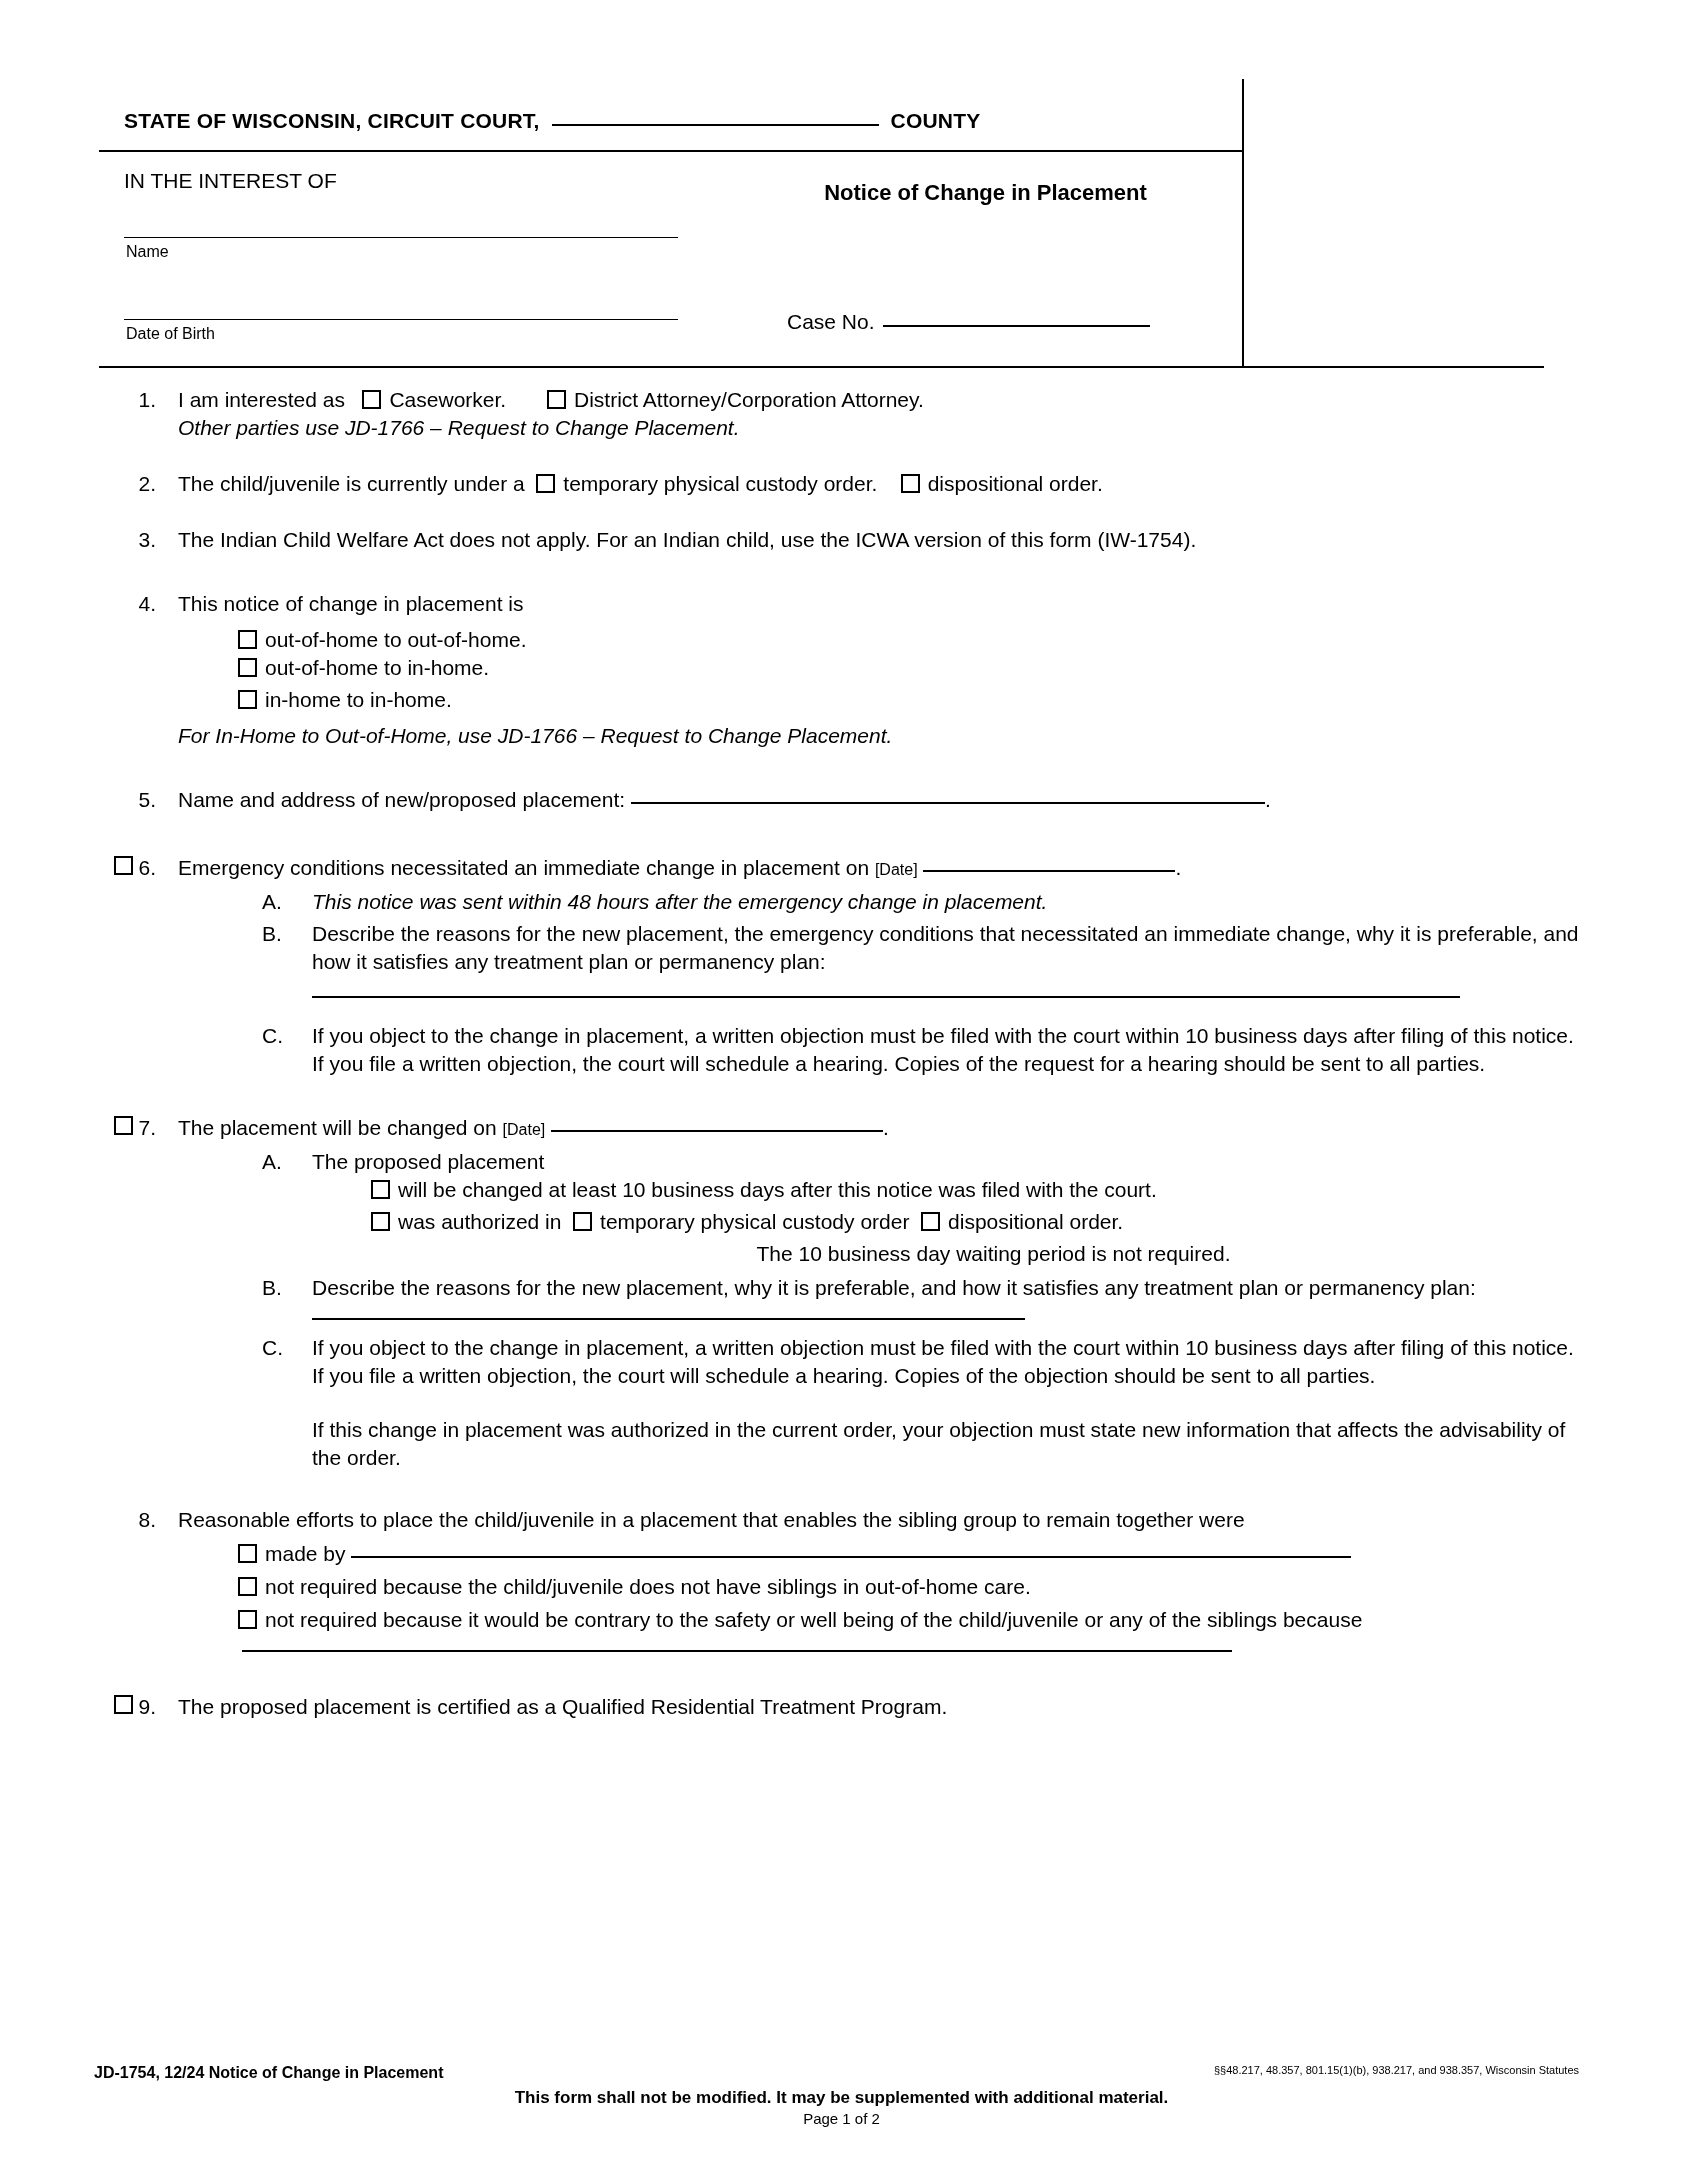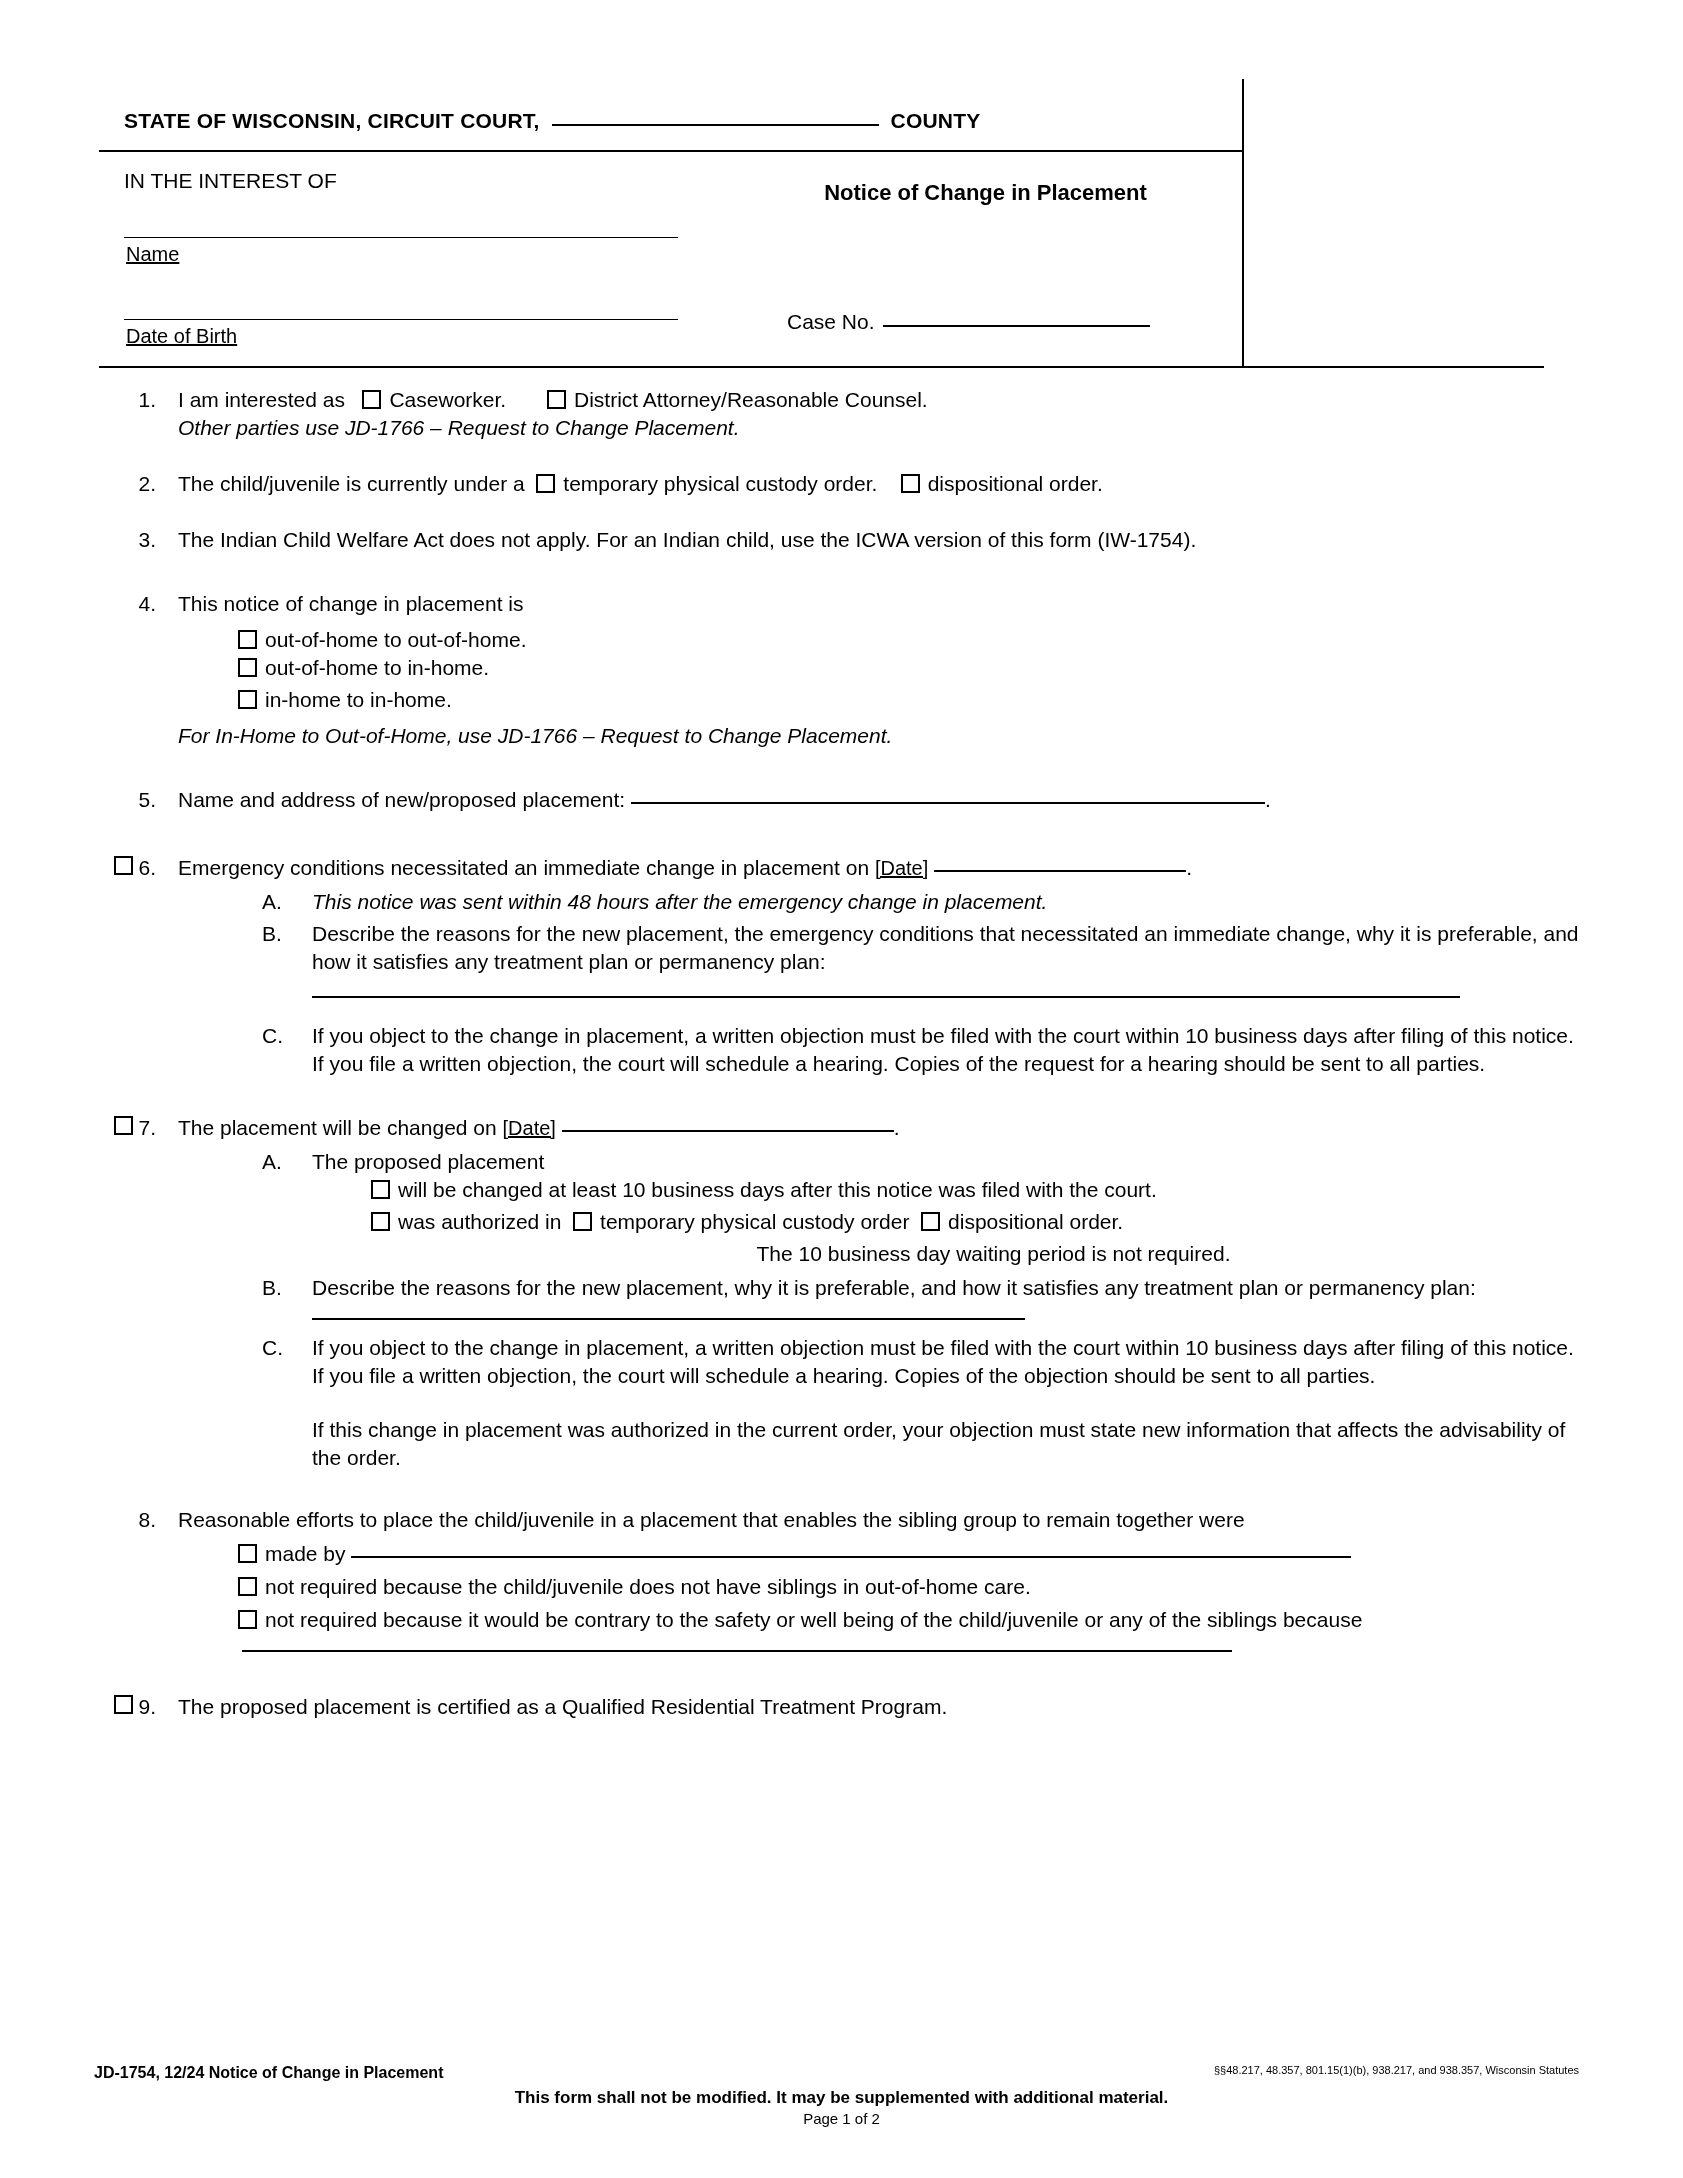--- a/index.html
+++ b/index.html
@@ -177,21 +177,21 @@
     left: 20px;
     top: 2px;
   }
 
   .ul {
     display: inline-block;
     border-bottom: 2px solid #000;
     vertical-align: 3px;
   }
 
-  .small-lbl { font-size: 20px; text-decoration: underline; }
+  .small-lbl { font-size: 16px; }
 
   .indent1 { margin-left: 144px; }
 
   
   .footer {
     position: absolute;
     left: 94px;
     right: 94px;
     bottom: 51px;
     font-size: 16px;
@@ -256,21 +256,21 @@
     </div>
   </div>
 
   <div class="body">
 
     <div class="item">
       <div class="num">1.</div>
       <div class="txt">
         <span>I am interested as</span>
         &nbsp;&nbsp;<span class="cb"></span><span>Caseworker.</span>
-        &nbsp;&nbsp;&nbsp;&nbsp;&nbsp;&nbsp;<span class="cb"></span><span>District Attorney/Reasonable Counsel.</span>
+        &nbsp;&nbsp;&nbsp;&nbsp;&nbsp;&nbsp;<span class="cb"></span><span>District Attorney/Corporation Attorney.</span>
         <div class="ital">Other parties use JD-1766 – Request to Change Placement.</div>
       </div>
     </div>
 
     <div class="item" style="margin-top:28px;">
       <div class="num">2.</div>
       <div class="txt">
         <span>The child/juvenile is currently under a</span>
         &nbsp;<span class="cb"></span><span>temporary physical custody order.</span>
         &nbsp;&nbsp;&nbsp;<span class="cb"></span><span>dispositional order.</span>

